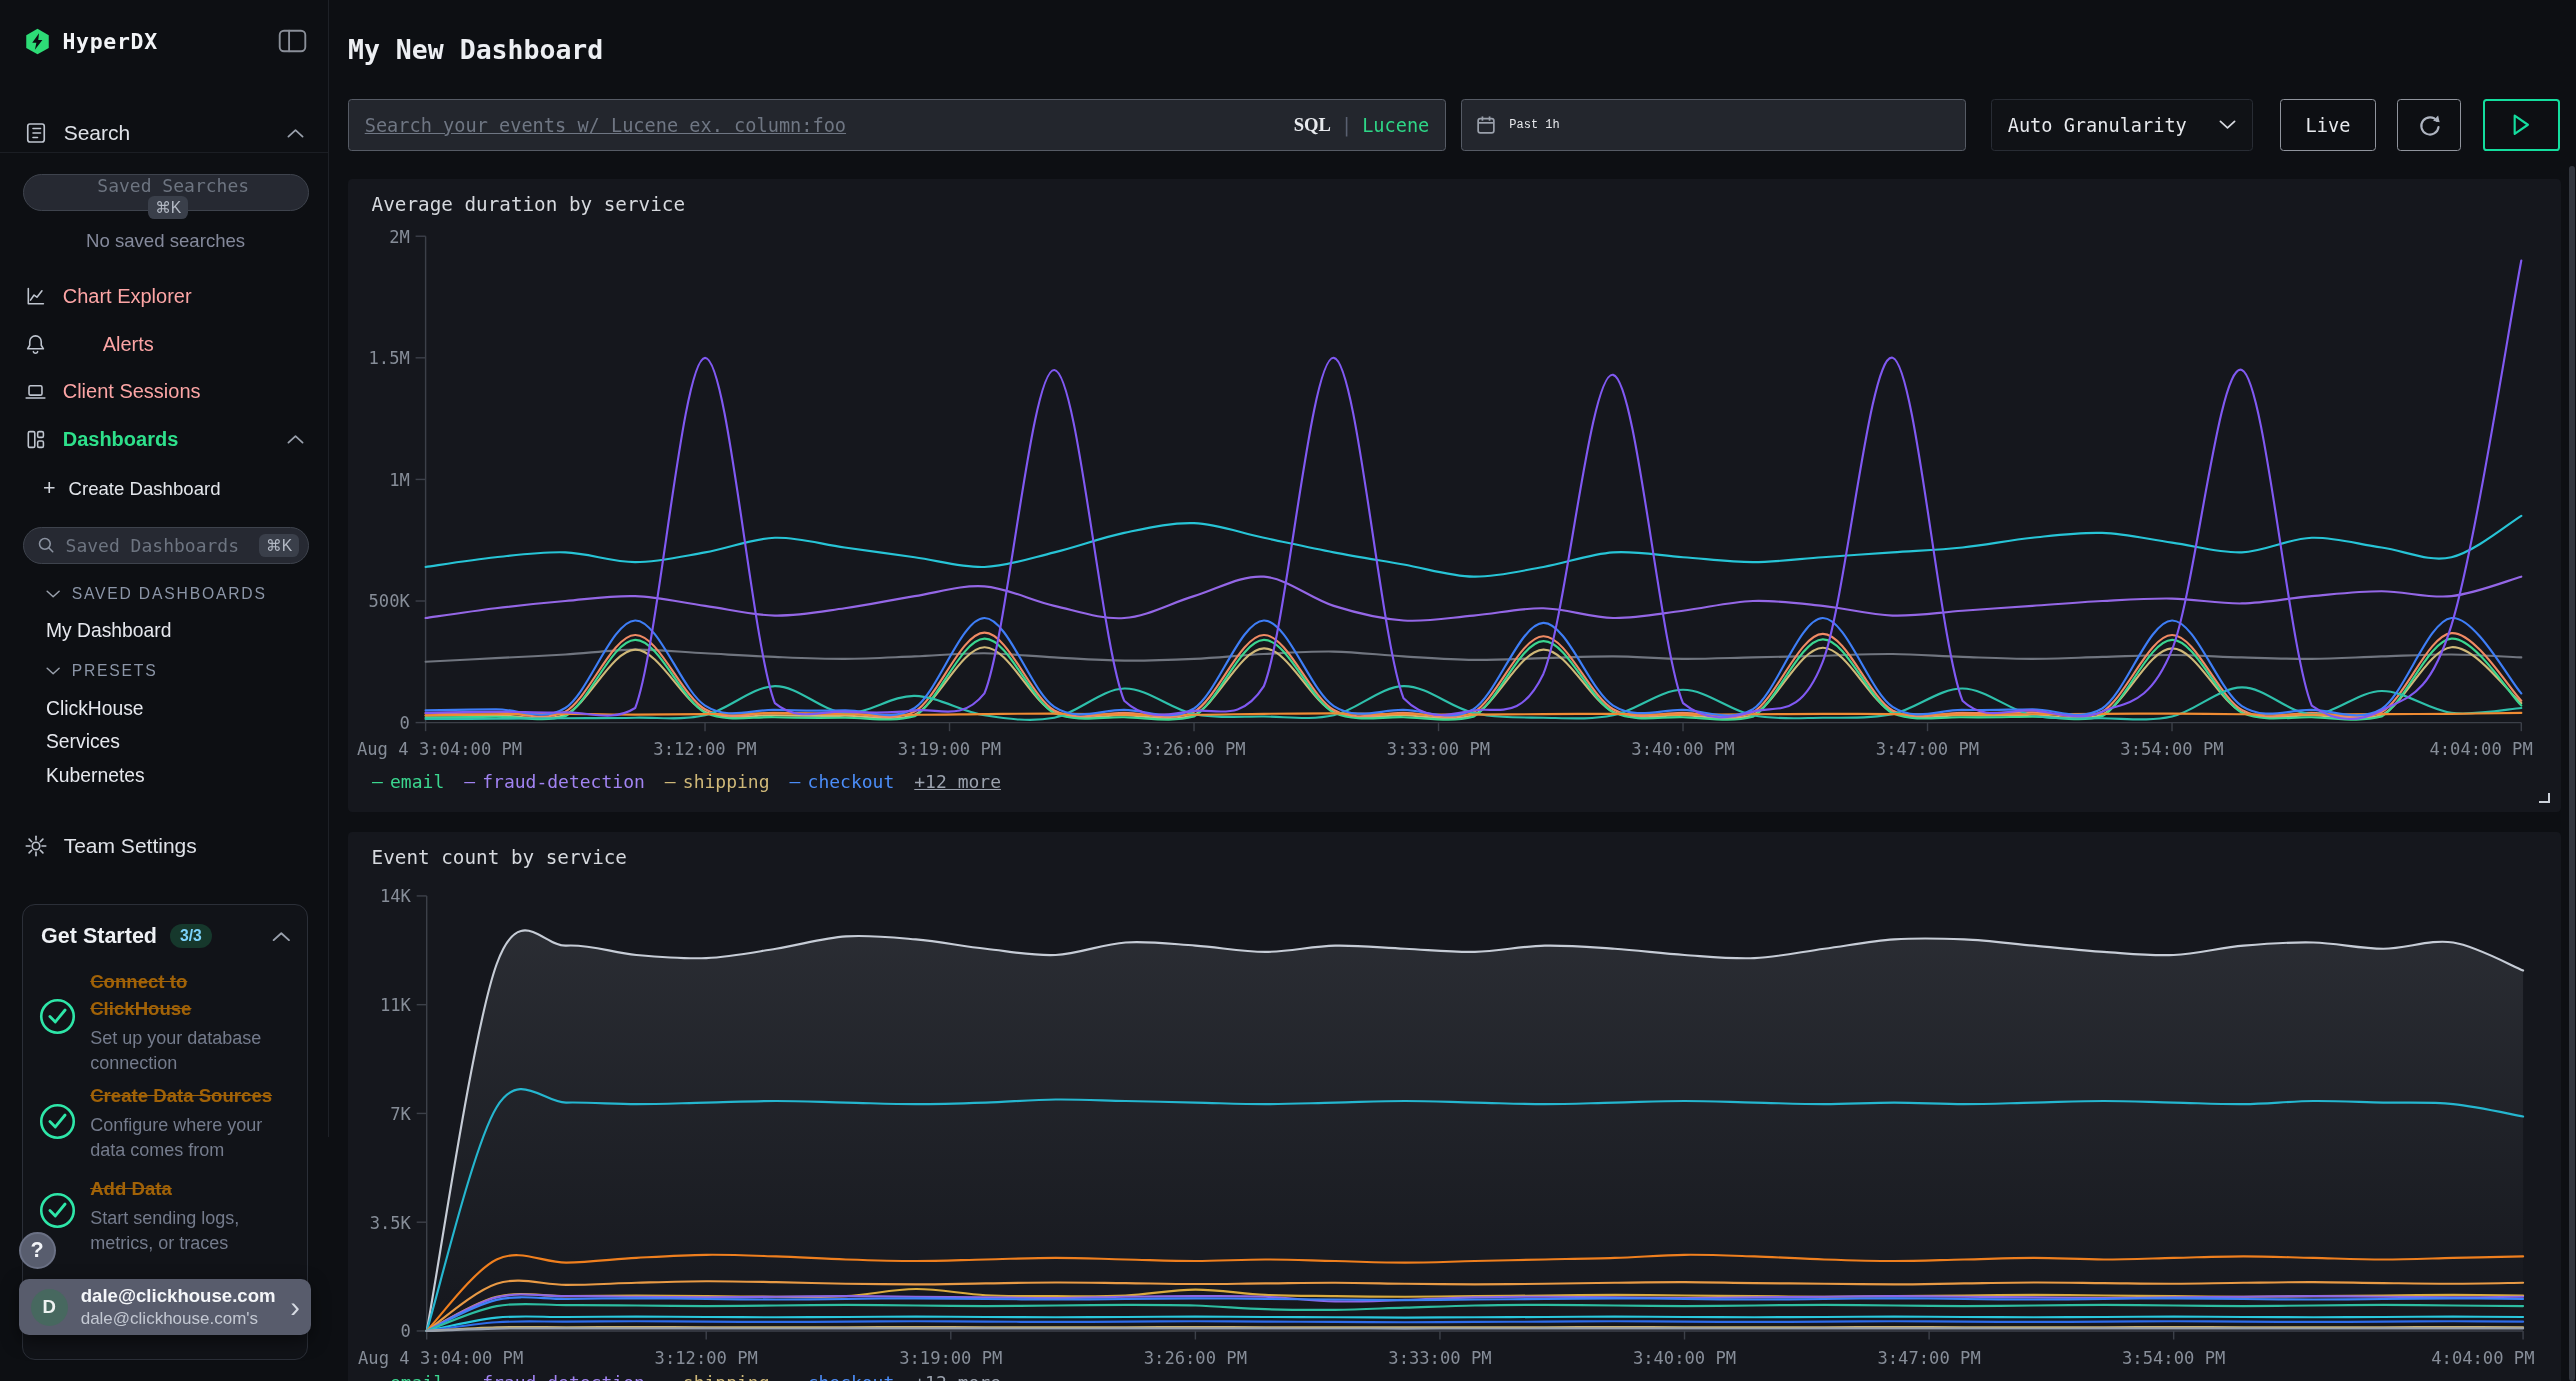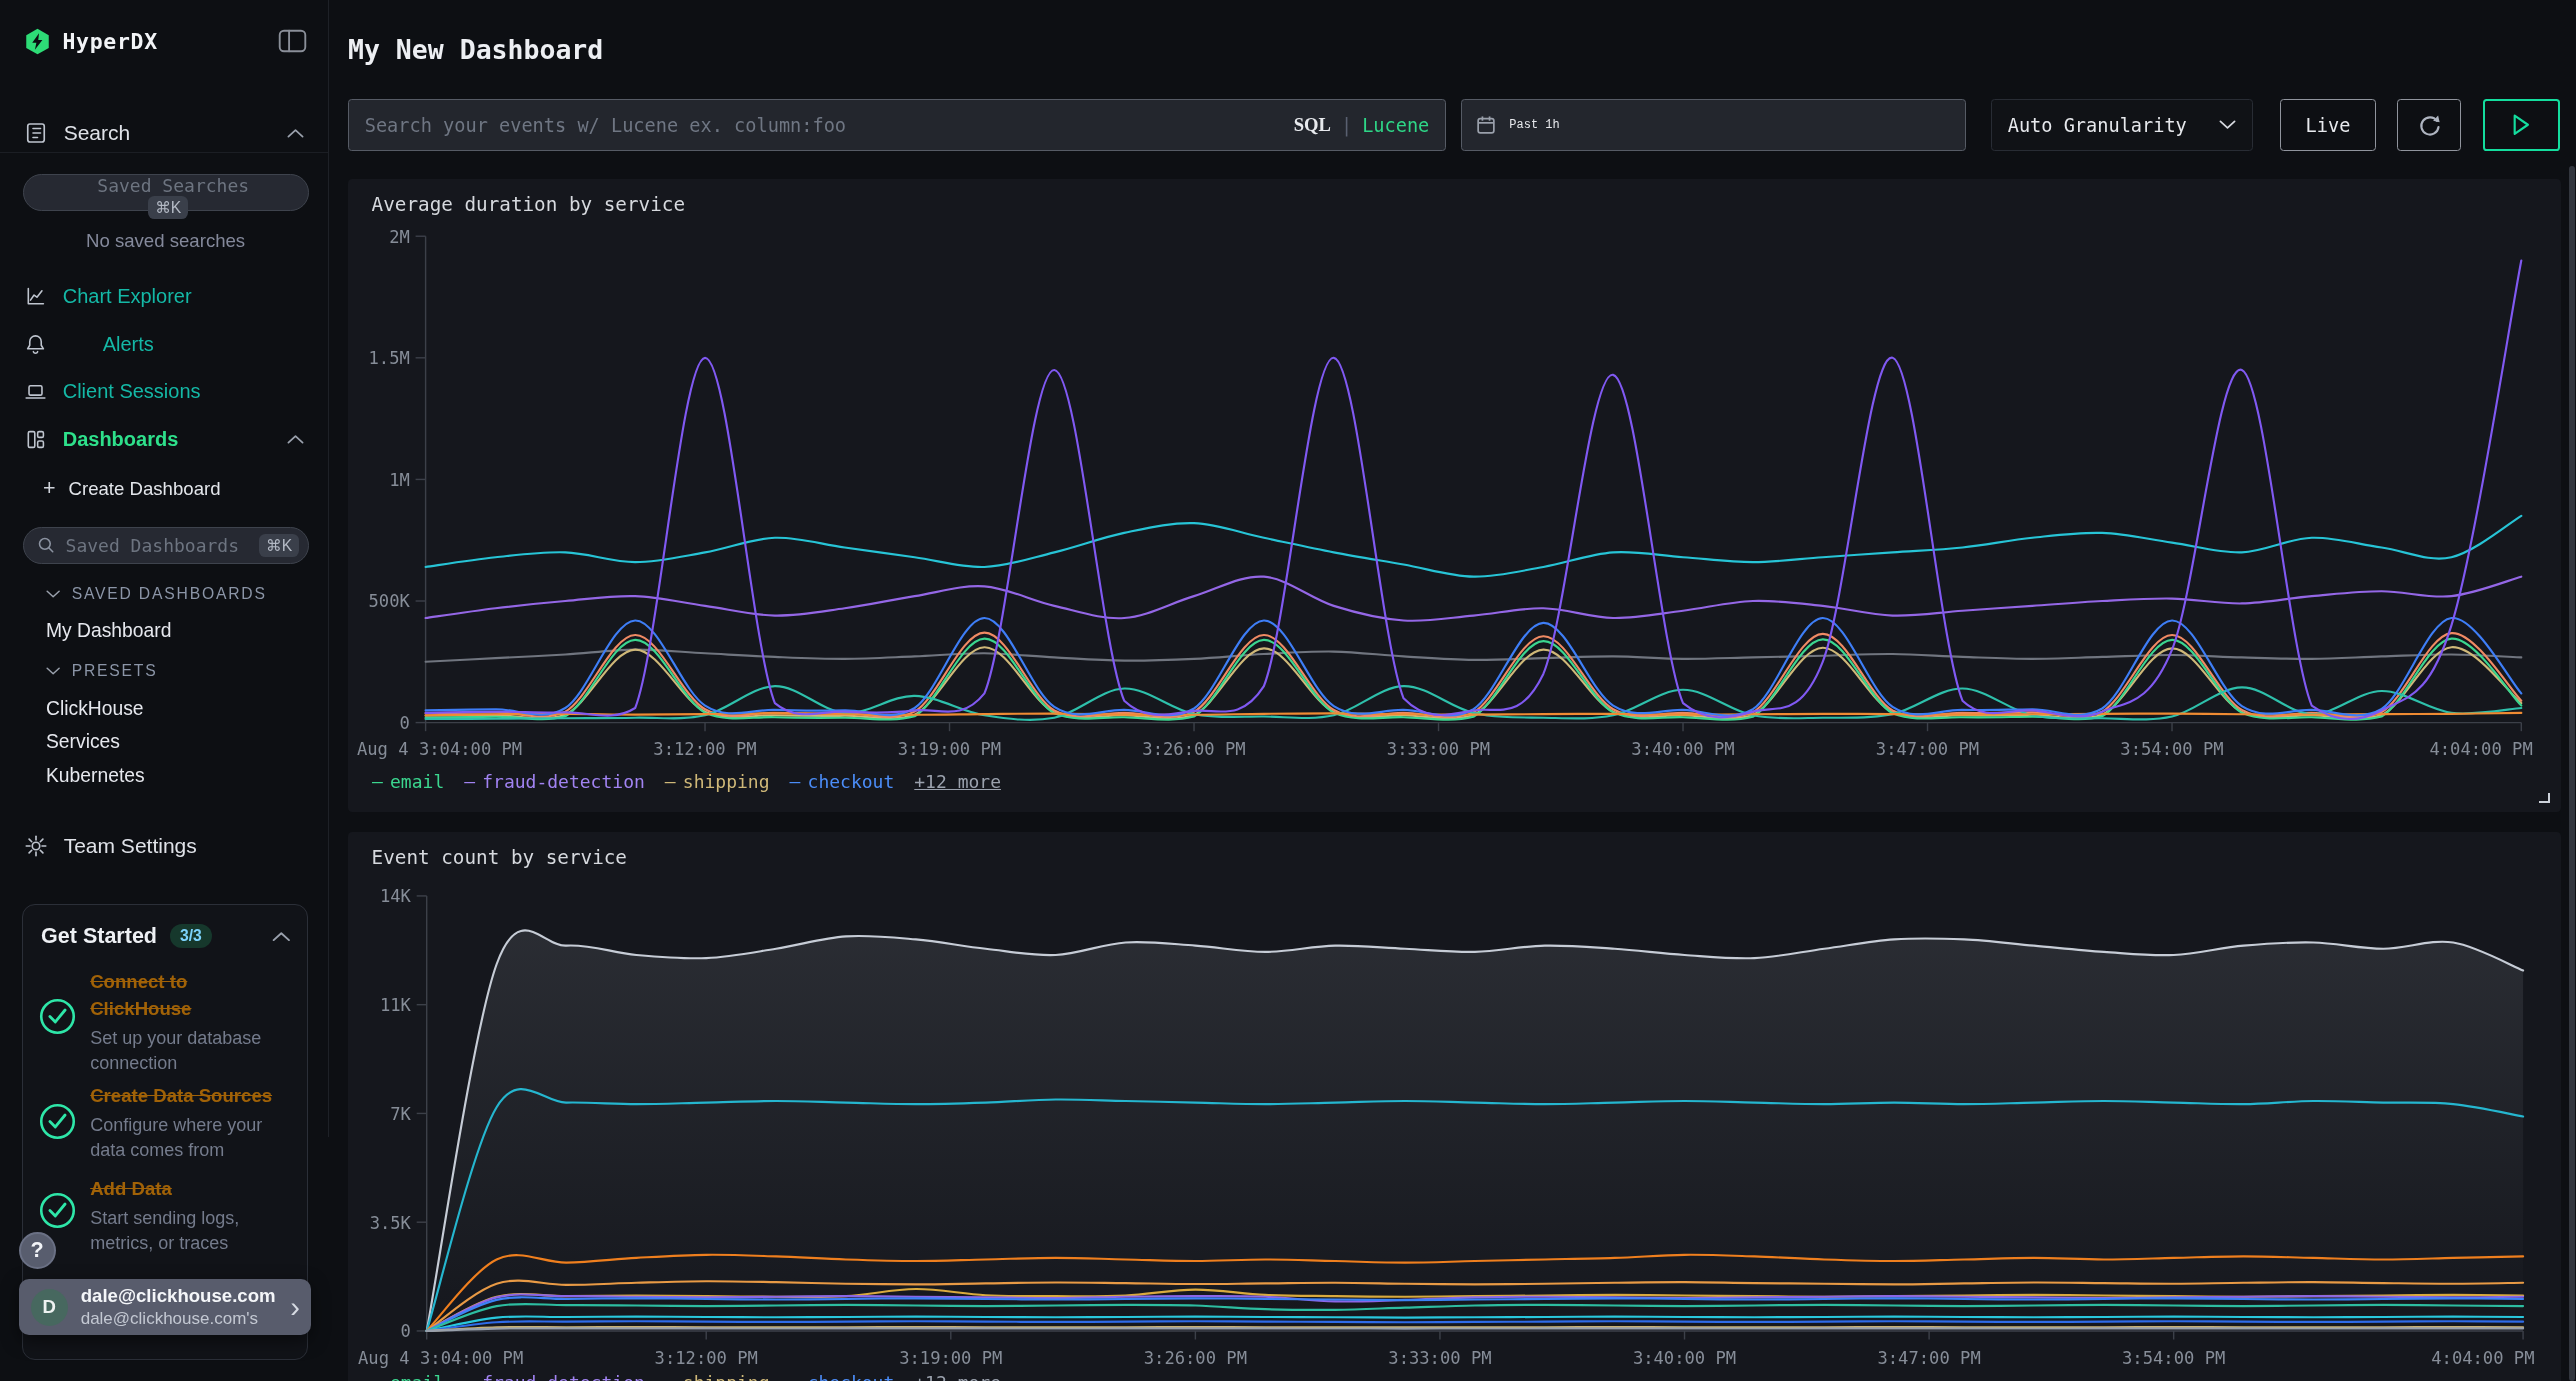--- a/index.html
+++ b/index.html
@@ -19,21 +19,21 @@
                  display:flex; align-items:center; font-size:21px; color:#dfe2e8; }
   .side-header .lbl { margin-left:15.7px; flex:1; }
   .divider { position:absolute; left:0; width:328px; height:0; border-top:1.4px solid #1b1e24; }
   .pill { position:absolute; left:23px; width:286px; height:37px; background:#262932;
           border:1.4px solid #3e434d; border-radius:18.6px; display:flex; align-items:center;
           padding:0 8.6px 0 13px; }
   .pill .ph { font-family:"DejaVu Sans Mono",monospace; font-size:18px; color:#6d7480; margin-left:10px; flex:1; }
   .kbd { background:#3a3f4a; color:#b3b9c4; border-radius:6.4px; font-size:15.7px; padding:2.1px 7.2px; }
   .muted-line { position:absolute; left:86px; font-size:18.6px; color:#84899b; }
   .nav-item { position:absolute; left:24px; width:280px; height:36px; display:flex;
-              align-items:center; font-size:20px; color:#14b8a6; cursor:pointer; }
+              align-items:center; font-size:20px; color:#fca5a5; cursor:pointer; }
   .nav-item .lbl { margin-left:15.7px; flex:1; }
   .nav-item.active { color:#2ee08b; font-weight:bold; }
   .create-row { position:absolute; left:43px; height:29px; display:flex; align-items:center;
                 font-size:18.6px; color:#e3e6eb; }
   .create-row .plus { font-size:21.5px; color:#cfd3db; margin-right:13px; font-weight:400; }
   .group-hdr { position:absolute; left:46px; display:flex; align-items:center; gap:11.4px;
                font-size:15.7px; letter-spacing:1.8px; color:#8b95a7; }
   .group-item { position:absolute; left:46px; font-size:19.3px; color:#e6e8ee; cursor:pointer; }
 
   
@@ -60,21 +60,21 @@
   .chip-texts { margin-left:13px; flex:1; overflow:hidden; }
   .chip-name { font-size:18.6px; font-weight:bold; color:#f4f6f9; white-space:nowrap; }
   .chip-sub { font-size:17px; color:#c3c8d2; margin-top:1.4px; white-space:nowrap; }
   .chip-chev { font-size:29px; color:#d6dae2; line-height:29px; }
 
   
   #main-title { position:absolute; left:348px; top:34px; font-size:26.5px; font-weight:600;
                 color:#edeff3; font-family:"DejaVu Sans Mono",monospace; }
   .ctl { position:absolute; top:99px; height:52px; display:flex; align-items:center; border-radius:3.6px; }
   #search-box { left:348px; width:1098px; background:#23262d; border:1.4px solid #565b65; padding:0 15.7px; }
-  #search-box .ph { font-family:"DejaVu Sans Mono",monospace; font-size:18.6px; color:#6f7683; flex:1; }
+  #search-box .ph { font-family:"DejaVu Sans Mono",monospace; font-size:18.6px; color:#6f7683; flex:1;text-decoration:underline; }
   .lang { font-family:"DejaVu Sans Mono",monospace; font-size:18.6px; }
   .lang-sql { color:#e8eaee; font-weight:bold;font-family:Liberation Serif, serif; }
   .lang-sep { color:#596070; margin:0 10px; }
   .lang-lucene { color:#2ed687; }
   #time-box { left:1461px; width:505px; background:#23262d; border:1.4px solid #565b65; padding:0 14.3px; }
   #time-box .txt { font-family:Liberation Mono, monospace; font-size:12px; color:#e8eaee; margin-left:13px; }
   #gran-box { left:1991px; width:262px; background:#101216; border:1.4px solid #282c34; padding:0 15.7px; }
   #gran-box .txt { font-family:"DejaVu Sans Mono",monospace; font-size:18.6px; color:#e6e8ec; flex:1; }
   #live-btn { left:2280px; width:96px; border:1.4px solid #90949d; justify-content:center; }
   #live-btn .txt { font-family:"DejaVu Sans Mono",monospace; font-size:18.6px; color:#e8eaee; }

